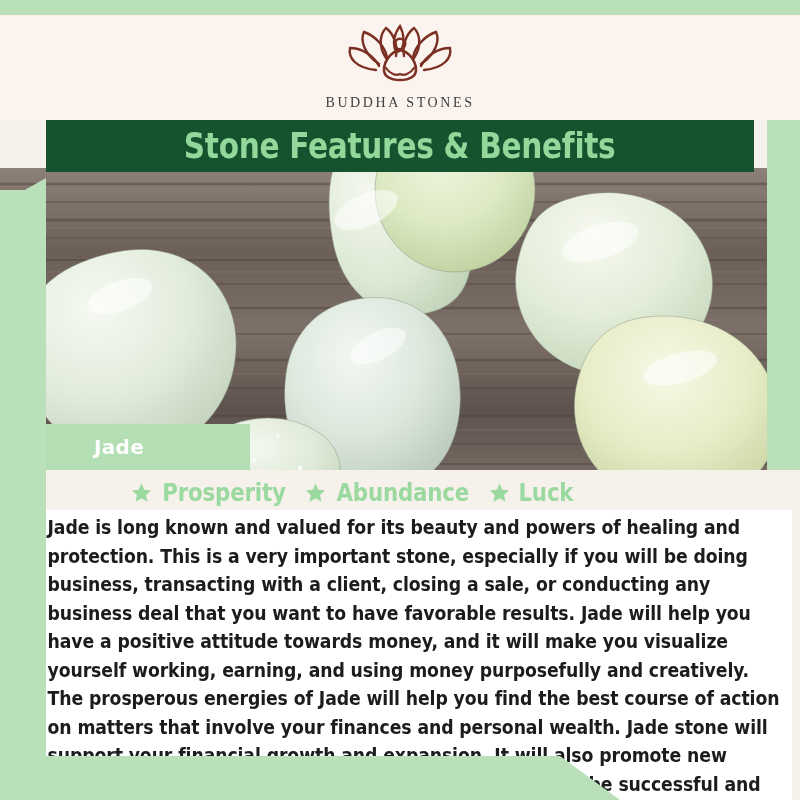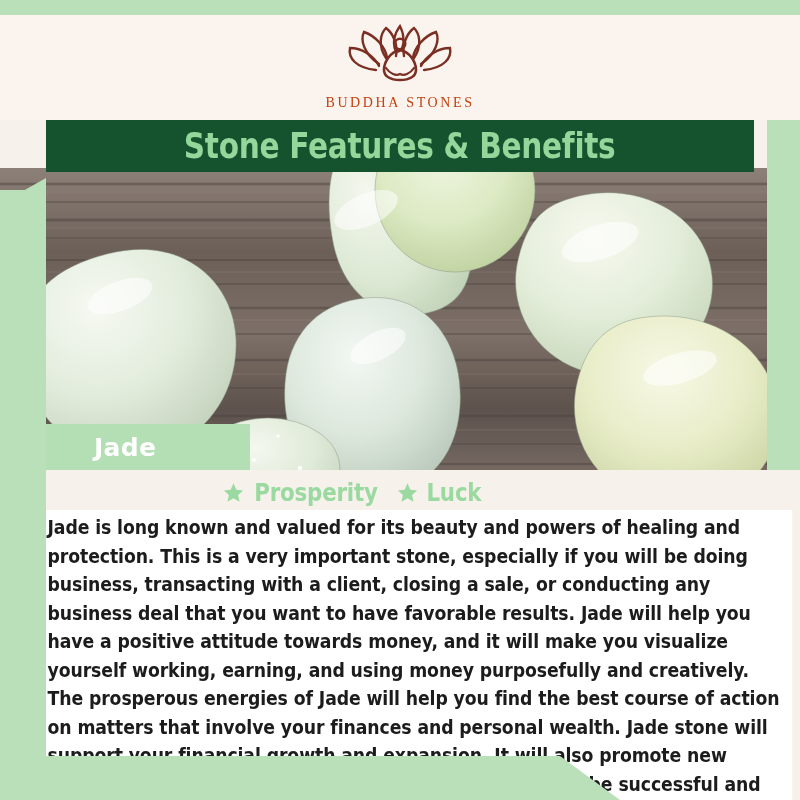--- a/index.html
+++ b/index.html
@@ -60,21 +60,21 @@
     background:#faf3ee;
     display:flex; flex-direction:column;
     align-items:center; justify-content:center;
     z-index:2;
   }
   .logo-mark { width:108px; height:66px; display:block; }
   .logo-word {
     margin-top:5px;
     font-family:"Liberation Serif", serif;
     font-size:14px; letter-spacing:2.6px;
-    color:#c2410c; font-weight:400;
+    color:#404040; font-weight:400;
   }
 
   
   .title-band {
     position:absolute; left:46px; top:120px;
     width:708px; height:52px;
     background:#14532d;
     display:flex; align-items:center; justify-content:center;
     z-index:2;
   }
@@ -103,21 +103,21 @@
     position:absolute; left:46px; top:424px;
     width:204px; height:46px;
     background:#b4dfb4;
     display:flex; align-items:center;
     z-index:5;
   }
   .name-text {
     margin-left:48px;
     font-family:"DejaVu Sans","Liberation Sans", sans-serif;
     font-weight:bold;
-    font-size:25px;
+    font-size:20px;
     color:#ffffff;
     letter-spacing:0.3px;
   }
 
   
   .content {
     position:absolute; left:46px; top:470px;
     width:754px; height:330px;
     background:#f7f1ec;
     z-index:2;
@@ -314,20 +314,28 @@
 
       <div class="benefit">
         <span>
           <svg class="star" viewBox="0 0 24 24" xmlns="http://www.w3.org/2000/svg" aria-hidden="true">
             <polygon points="12,1.5 15.2,8.8 23,9.6 17.2,14.9 18.9,22.5 12,18.6 5.1,22.5 6.8,14.9 1,9.6 8.8,8.8" fill="#9ad99f"></polygon>
           </svg>
         </span>
         <span class="benefit-label">Prosperity</span>
       </div>
 
+      <div class="benefit">
+        <span>
+          <svg class="star" viewBox="0 0 24 24" xmlns="http://www.w3.org/2000/svg" aria-hidden="true">
+            <polygon points="12,1.5 15.2,8.8 23,9.6 17.2,14.9 18.9,22.5 12,18.6 5.1,22.5 6.8,14.9 1,9.6 8.8,8.8" fill="#9ad99f"></polygon>
+          </svg>
+        </span>
+        <span class="benefit-label">Abundance</span>
+      </div>
 
       <div class="benefit">
         <span>
           <svg class="star" viewBox="0 0 24 24" xmlns="http://www.w3.org/2000/svg" aria-hidden="true">
             <polygon points="12,1.5 15.2,8.8 23,9.6 17.2,14.9 18.9,22.5 12,18.6 5.1,22.5 6.8,14.9 1,9.6 8.8,8.8" fill="#9ad99f"></polygon>
           </svg>
         </span>
         <span class="benefit-label">Luck</span>
       </div>
 

